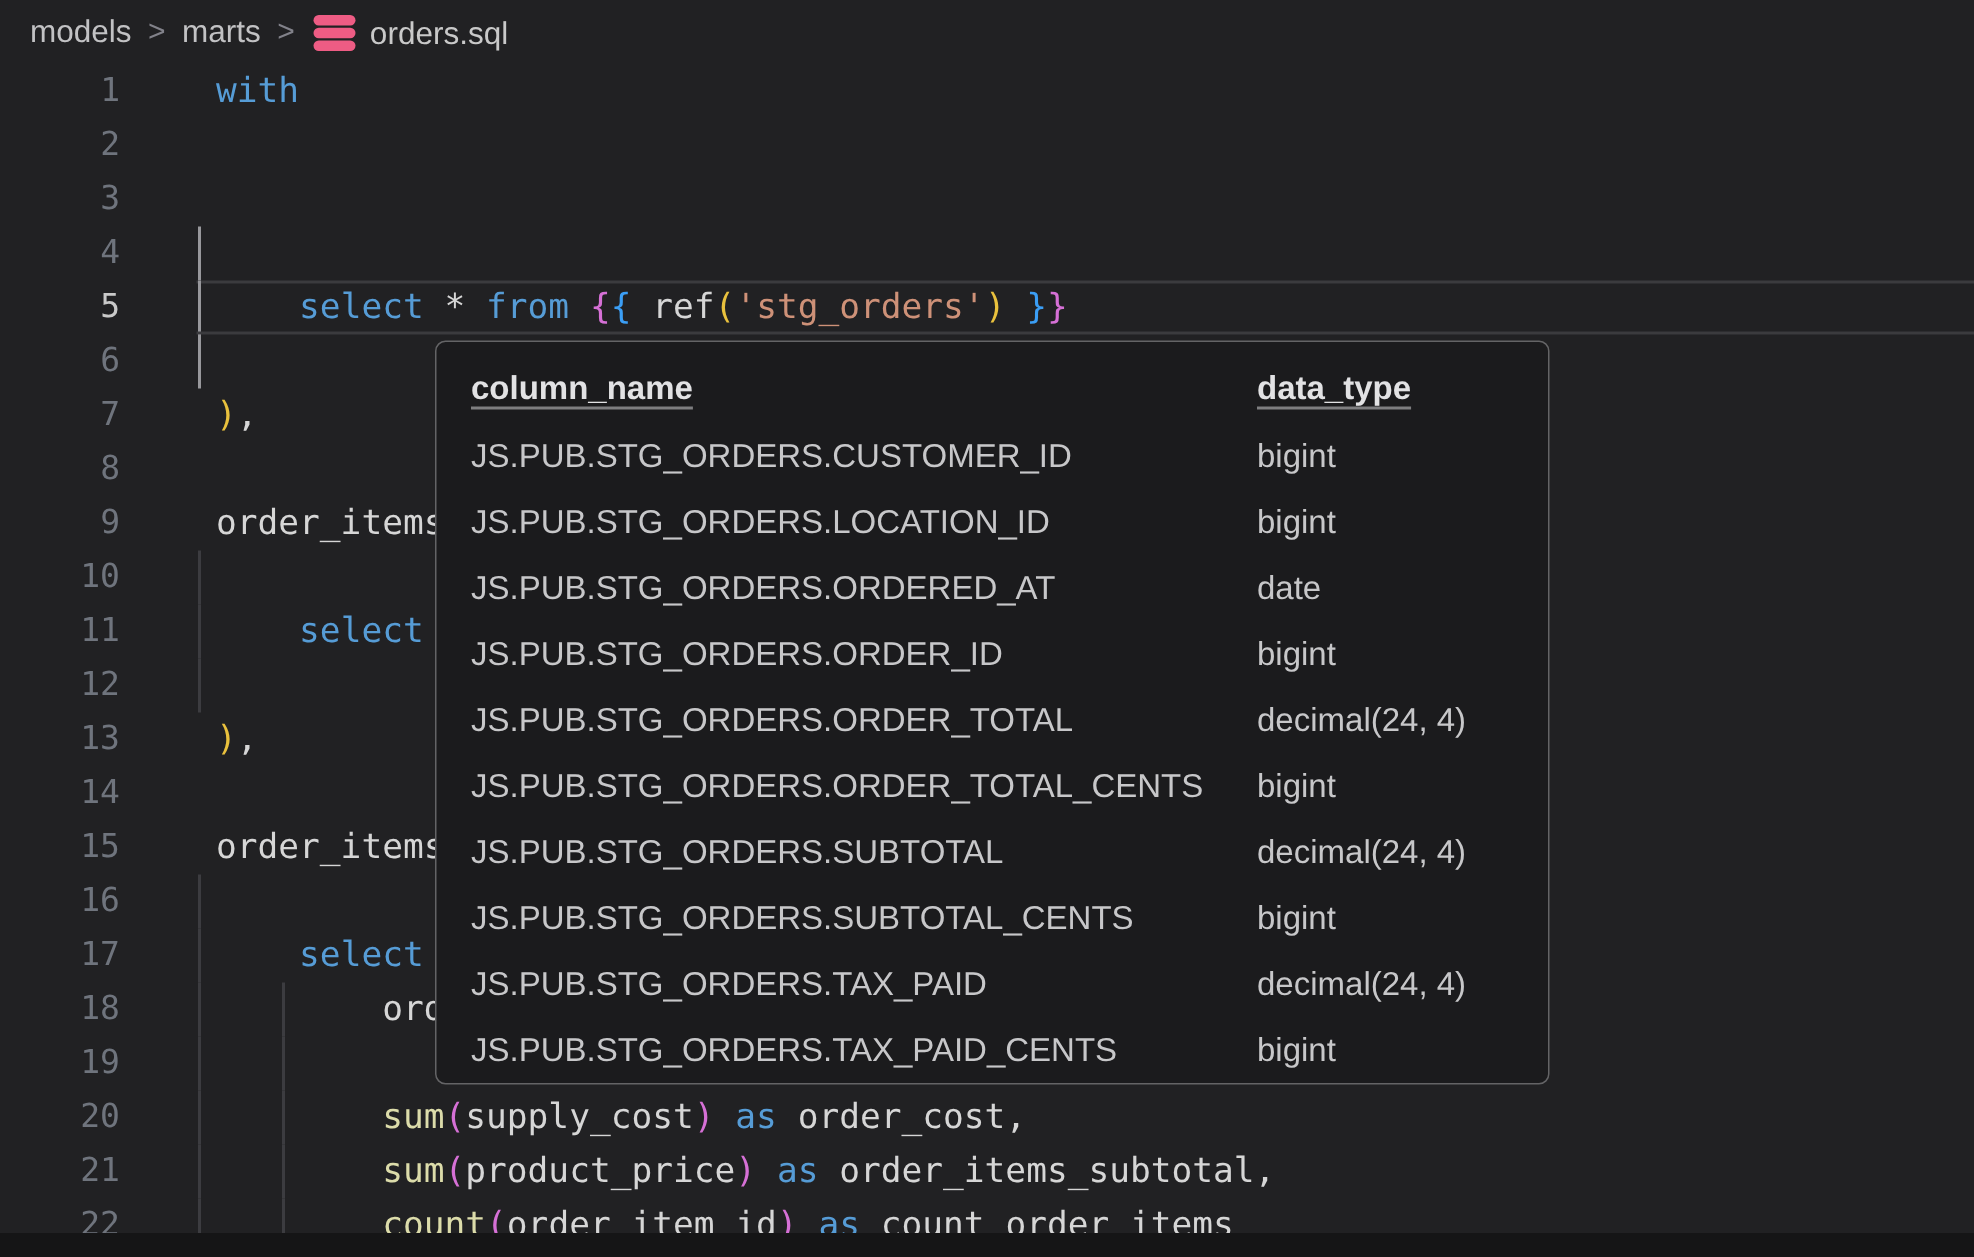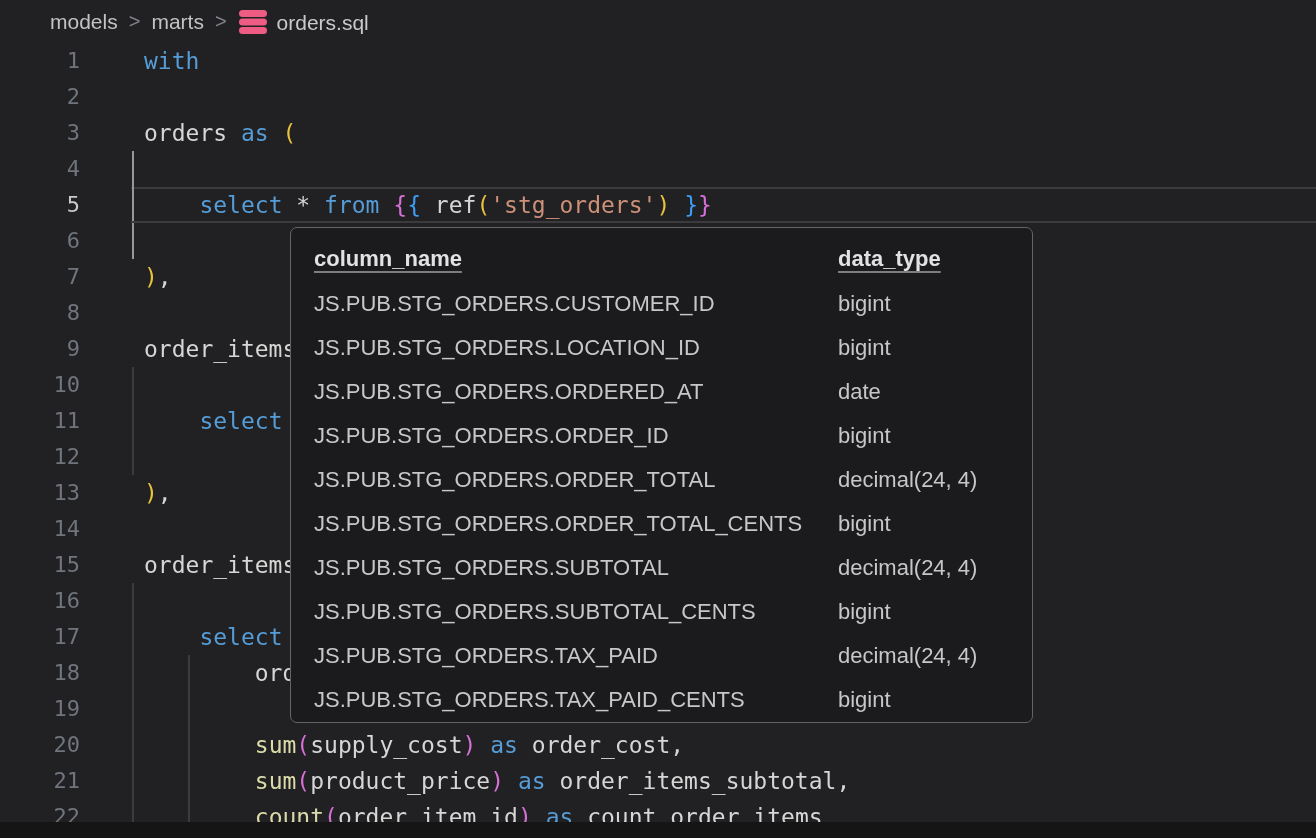--- a/index.html
+++ b/index.html
@@ -10,21 +10,21 @@
     --ln:#6f747d; --ln_active:#c9c9c9;
     --guide:#3c3c40; --guide_active:#98989c; --line_border:#3b3b3e;
     --bc_text:#c2c2c4; --bc_sep:#82828a; --icon_pink:#ee5c84;
   }
   *{margin:0;padding:0;box-sizing:border-box;}
   body{background:#000;}
   .screen{position:relative;width:1316px;height:838px;background:var(--bg);overflow:hidden;
           font-family:"Liberation Sans",sans-serif;}
   
   .breadcrumb{position:absolute;left:0;top:0;right:0;height:43px;display:flex;align-items:center;
-              padding-left:50px;font-size:21px;color:var(--bc_text);}
+              padding-left:20px;font-size:21px;color:var(--bc_text);}
   .bc-item{cursor:default;}
   .bc-sep{color:var(--bc_sep);margin:0 11px;font-size:20px;}
   .bc-file{display:flex;align-items:flex-end;color:#c9c9c9;}
   .bc-file svg{margin-right:9px;display:block;}
   
   .code-area{position:absolute;left:0;top:43px;right:0;
              font-family:"DejaVu Sans Mono",monospace;font-size:23px;}
   .code-line{position:relative;height:36px;line-height:36px;white-space:pre;}
   .code-line.active::before{content:"";position:absolute;left:131px;right:0;top:0;height:2px;background:var(--line_border);}
   .code-line.active::after{content:"";position:absolute;left:131px;right:0;bottom:0;height:2px;background:var(--line_border);}
@@ -62,21 +62,21 @@
         <rect x="1" y="9.5" width="28" height="7" rx="3.5" fill="#ee5c84"></rect>
         <rect x="1" y="18" width="28" height="7" rx="3.5" fill="#ee5c84"></rect>
       </svg>
       <span>orders.sql</span>
     </span>
   </div>
 
   <div class="code-area" id="code-lines">
       <div class="code-line"><span class="ln">1</span><span class="code-text"><span class="tk-kw">with</span></span></div>
       <div class="code-line"><span class="ln">2</span><span class="code-text"></span></div>
-      <div class="code-line"><span class="ln">3</span><span class="code-text"><span class="tk-pl">orders </span><span class="tk-kw">as</span><span class="tk-pl"> </span><span class="tk-b1">(</span></span></div>
+      <div class="code-line"><span class="ln">3</span></div>
       <div class="code-line"><div class="guide active" style="left: 132px;"></div><span class="ln">4</span><span class="code-text"></span></div>
       <div class="code-line active"><div class="guide active" style="left: 132px;"></div><span class="ln">5</span><span class="code-text"><span class="tk-pl">    </span><span class="tk-kw">select</span><span class="tk-pl"> * </span><span class="tk-kw">from</span><span class="tk-pl"> </span><span class="tk-b2">{</span><span class="tk-b3">{</span><span class="tk-pl"> ref</span><span class="tk-b1">(</span><span class="tk-str">'stg_orders'</span><span class="tk-b1">)</span><span class="tk-pl"> </span><span class="tk-b3">}</span><span class="tk-b2">}</span></span></div>
       <div class="code-line"><div class="guide active" style="left: 132px;"></div><span class="ln">6</span><span class="code-text"></span></div>
       <div class="code-line"><span class="ln">7</span><span class="code-text"><span class="tk-b1">)</span><span class="tk-pl">,</span></span></div>
       <div class="code-line"><span class="ln">8</span><span class="code-text"></span></div>
       <div class="code-line"><span class="ln">9</span><span class="code-text"><span class="tk-pl">order_items</span></span></div>
       <div class="code-line"><div class="guide" style="left: 132px;"></div><span class="ln">10</span><span class="code-text"></span></div>
       <div class="code-line"><div class="guide" style="left: 132px;"></div><span class="ln">11</span><span class="code-text"><span class="tk-pl">    </span><span class="tk-kw">select</span></span></div>
       <div class="code-line"><div class="guide" style="left: 132px;"></div><span class="ln">12</span><span class="code-text"></span></div>
       <div class="code-line"><span class="ln">13</span><span class="code-text"><span class="tk-b1">)</span><span class="tk-pl">,</span></span></div>

